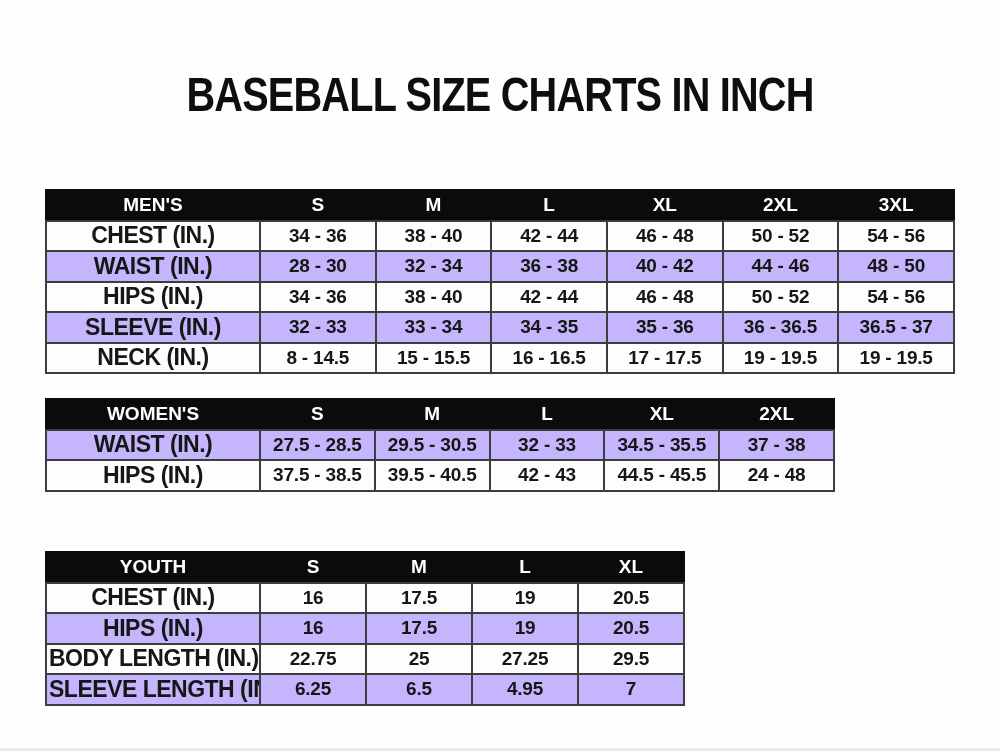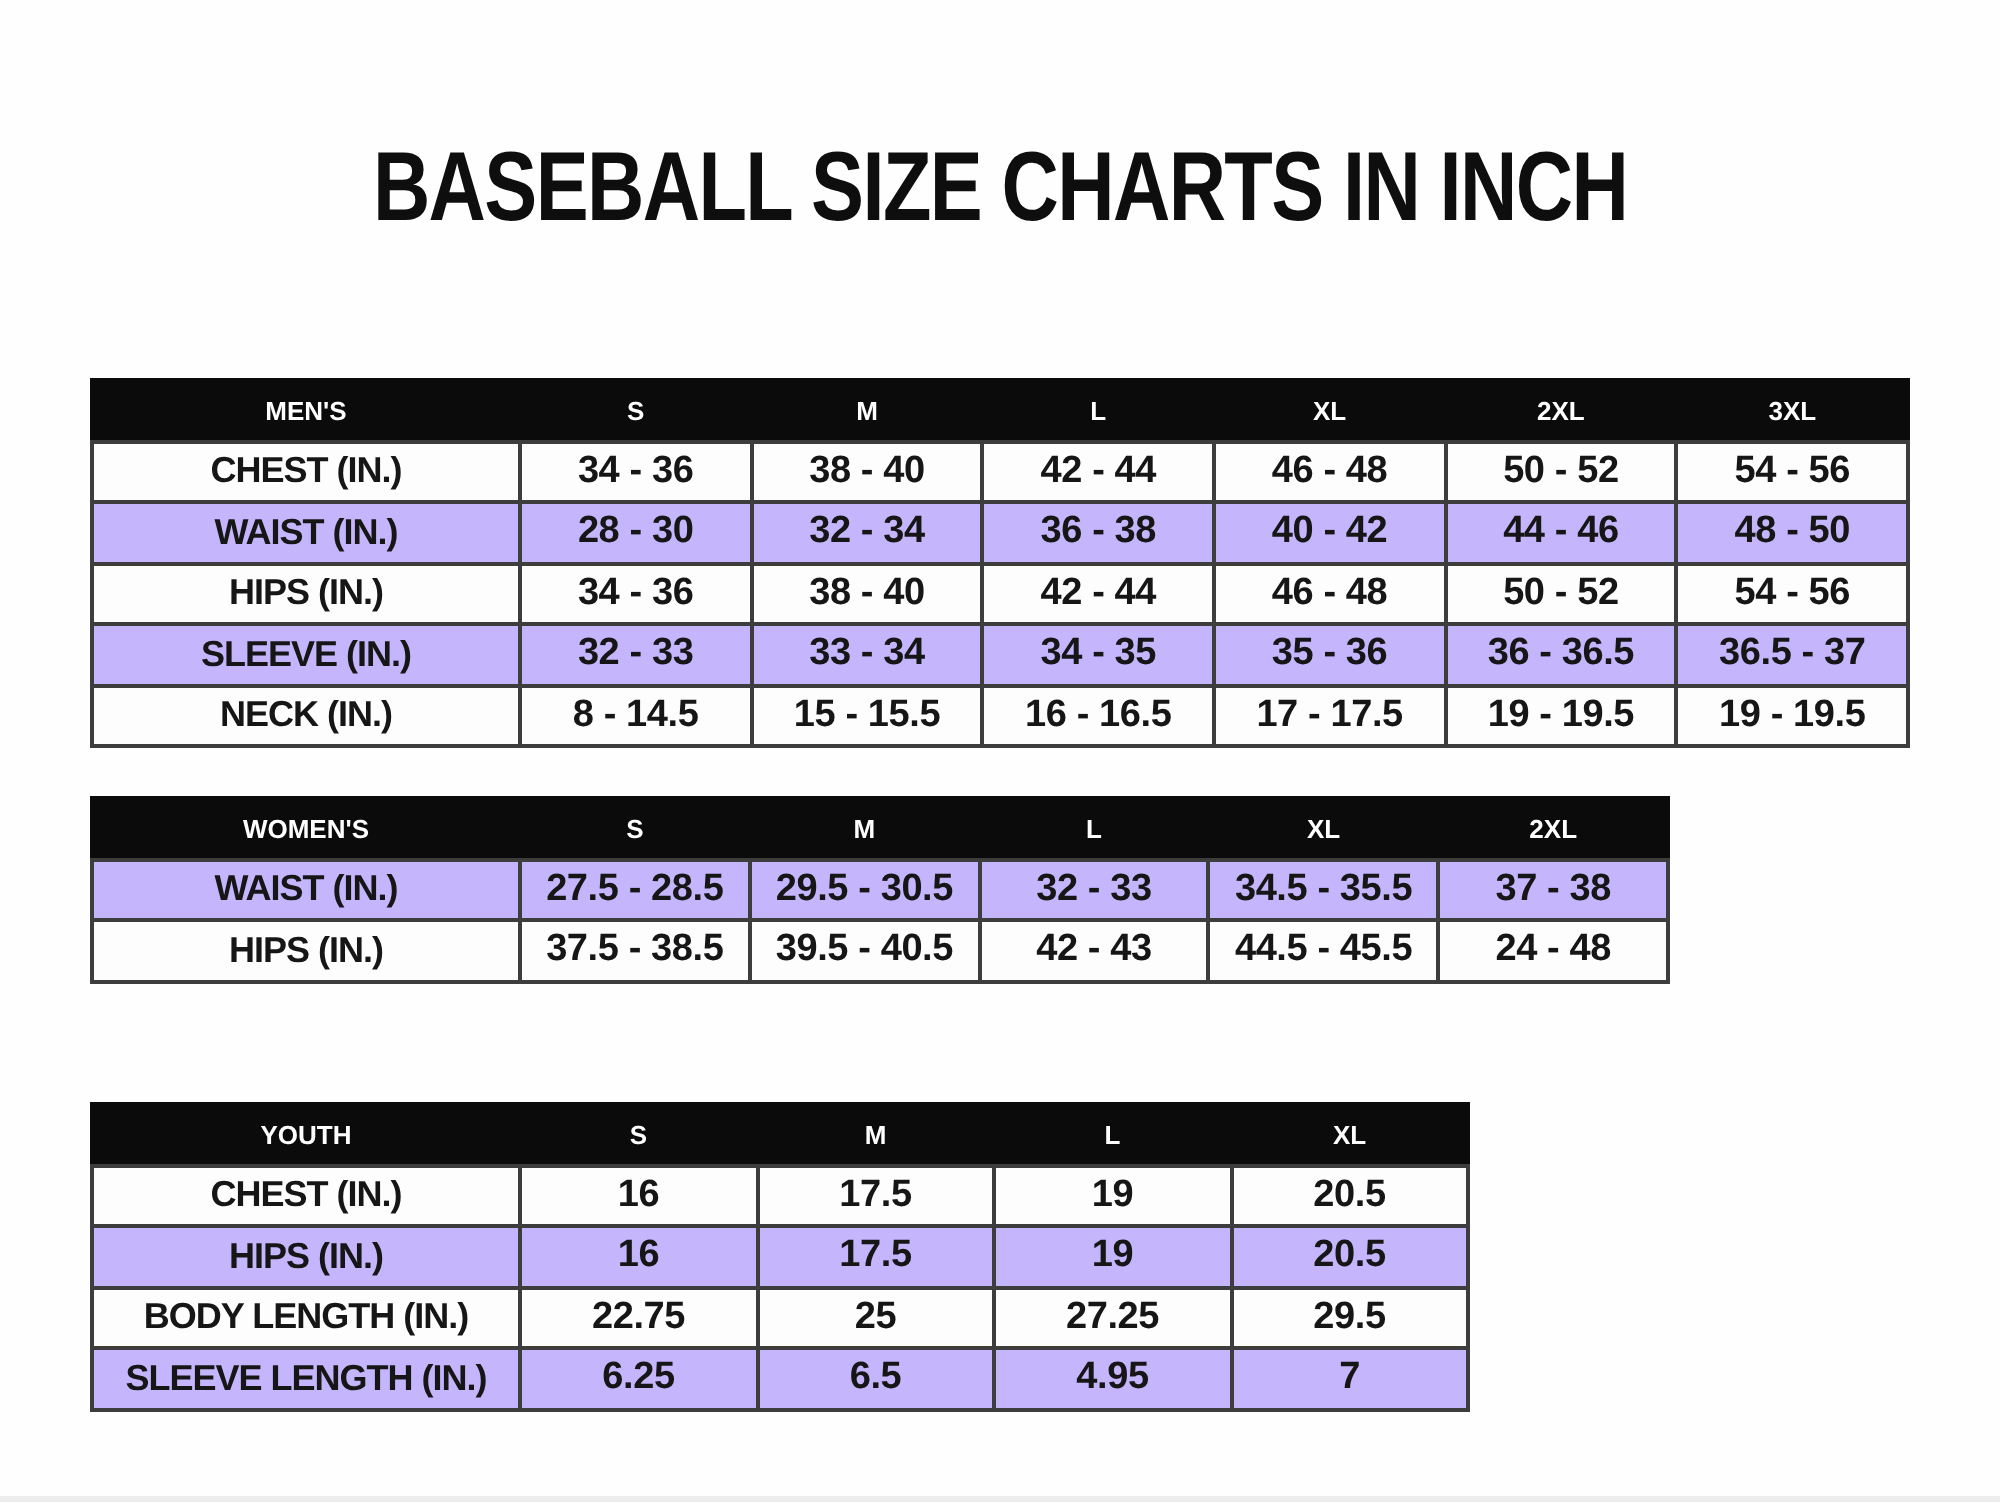--- a/index.html
+++ b/index.html
@@ -32,55 +32,55 @@
     transform-origin: 50% 50%;
   }
   table.size-table {
     position: absolute;
     left: 45px;
     border-collapse: collapse;
     table-layout: fixed;
   }
   #table-mens   { top: 189px; width: 910px; }
   #table-womens { top: 398px; width: 790px; }
-  #table-youth  { top: 551px; width: 690px; }
+  #table-youth  { top: 551px; width: 640px; }
 
   .size-table th,
   .size-table td {
     height: 28.5px;
     padding: 0 2px;
     text-align: center;
     vertical-align: middle;
     font-weight: bold;
     overflow: hidden;
     white-space: nowrap;
   }
   .size-table th {
     background: #0b0b0b;
     color: #ffffff;
-    font-size: 13px;
+    font-size: 19px;
     border: 2px solid #0b0b0b;
     border-bottom-color: #3d3d3d;
     letter-spacing: 0;
   }
   .size-table td {
     font-size: 19px;
     letter-spacing: -0.2px;
     border: 2px solid #3d3d3d;
     background: #fdfdfd;
     color: #161616;
   }
   .size-table tr.alt td {
     background: #c4b5fd;
   }
   .size-table .label-col {
     width: 208px;
   }
   .size-table td.label-col {
-    font-size: 18px;
+    font-size: 23px;
     letter-spacing: -0.5px;
   }
   .bottom-smudge {
     position: absolute;
     left: 0;
     top: 748px;
     width: 100%;
     height: 3px;
     background: #d9d8d9;
     opacity: 0.45;

